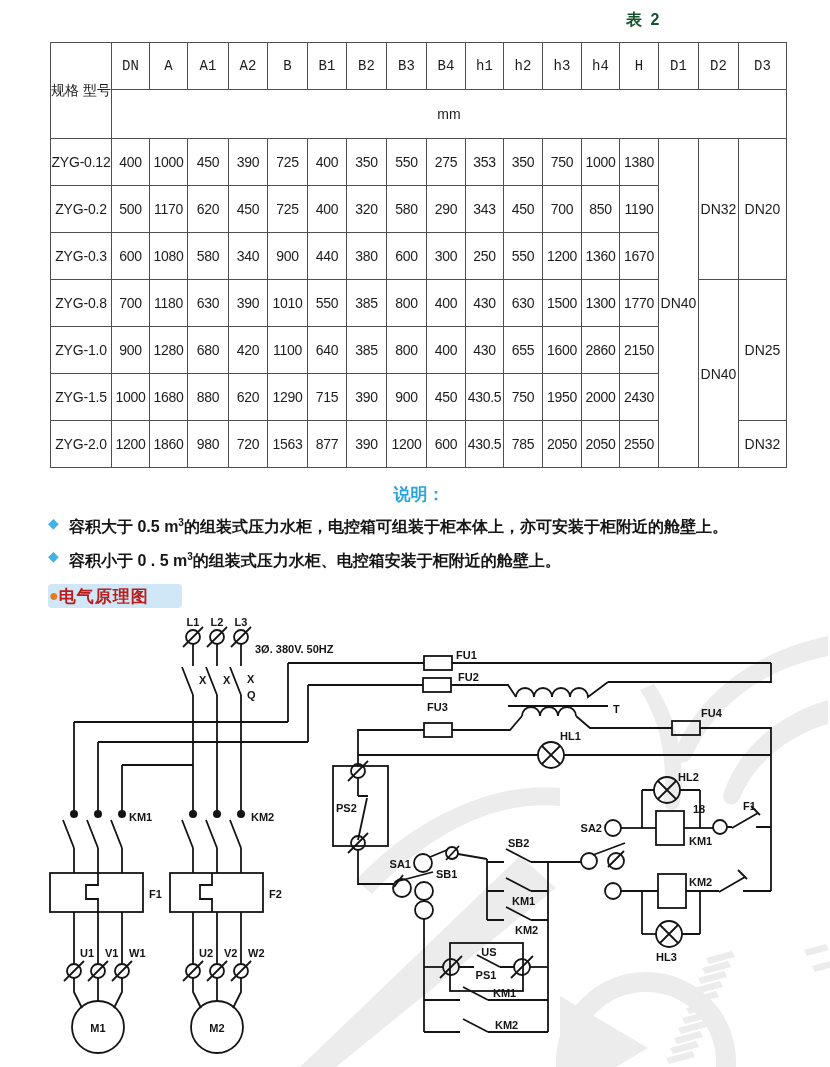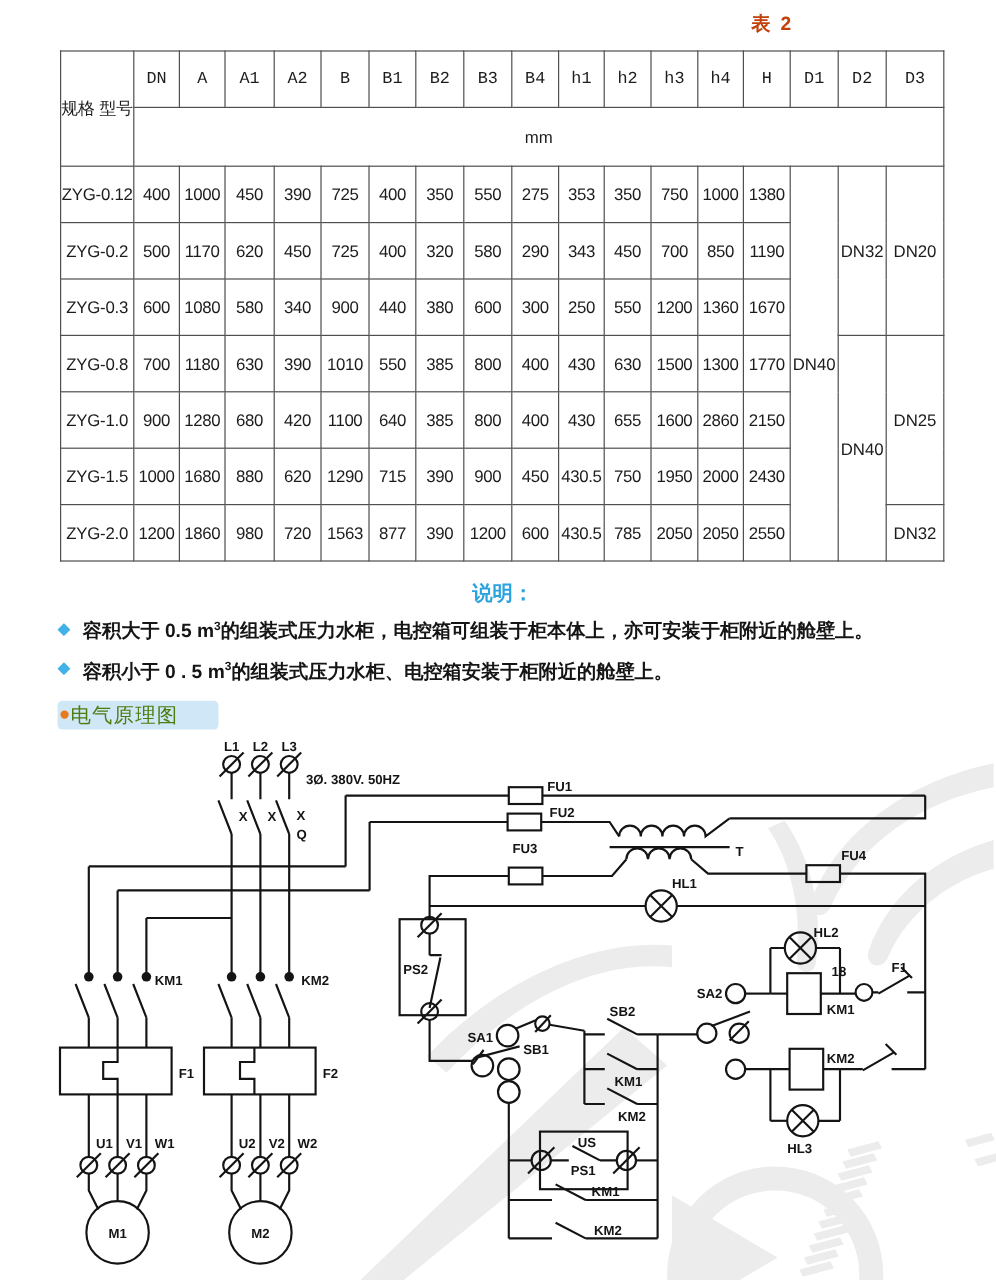--- a/index.html
+++ b/index.html
@@ -1,21 +1,21 @@
 <!DOCTYPE html>
 <html><head>
 <meta charset="utf-8">
 <style>
   html,body{margin:0;padding:0;}
   body{
     width:830px;height:1067px;position:relative;background:#fff;
     font-family:"Liberation Sans","DejaVu Sans",sans-serif;overflow:hidden;
   }
   .table-tag{
-    position:absolute;left:626px;top:10px;color:#c2410c;
+    position:absolute;left:626px;top:10px;color:#14532d;
     font-weight:bold;font-size:16px;letter-spacing:2px;
   }
   table.dim{
     position:absolute;left:50px;top:42px;width:737px;
     border-collapse:collapse;table-layout:fixed;
   }
   table.dim td{
     border:1px solid #4f4f4f;text-align:center;color:#1c1c1c;
     padding:0;overflow:hidden;font-size:14px;
   }
@@ -28,21 +28,21 @@
   .notes{position:absolute;left:48px;top:483px;width:742px;color:#151515;}
   .notes-heading{color:#2aa3de;font-weight:bold;font-size:17px;margin-bottom:4px;text-align:center;}
   .note-item{position:relative;padding-left:21px;font-size:16px;font-weight:bold;line-height:25px;margin-top:4px;}
   .note-item .bullet{position:absolute;left:0;top:1px;color:#41b1e8;font-size:14px;}
   .note-item sup{font-size:10px;}
   .sec-header{
     position:absolute;left:48px;top:584px;width:134px;height:24px;
     background:#cfe7f6;border-radius:4px;display:flex;align-items:center;
   }
   .sec-header .dot{color:#e87a1e;font-size:16px;line-height:1;margin-left:1px;}
-  .sec-header .txt{color:#4d7c0f;font-weight:normal;font-size:17px;letter-spacing:1px;white-space:nowrap;}
+  .sec-header .txt{color:#b91c1c;font-weight:bold;font-size:17px;letter-spacing:1px;white-space:nowrap;}
   svg.diagram{position:absolute;left:0;top:612px;}
   .wire{stroke:#141414;stroke-width:1.8;fill:none;}
   .wm{fill:#ececec;stroke:none;}
   .lb{stroke:none;fill:#141414;font-size:11px;font-weight:bold;font-family:"Liberation Sans","DejaVu Sans",sans-serif;}
   .dot4{fill:#141414;stroke:none;}
 </style>
 </head>
 <body>
 
 <div class="table-tag">表 2</div>

